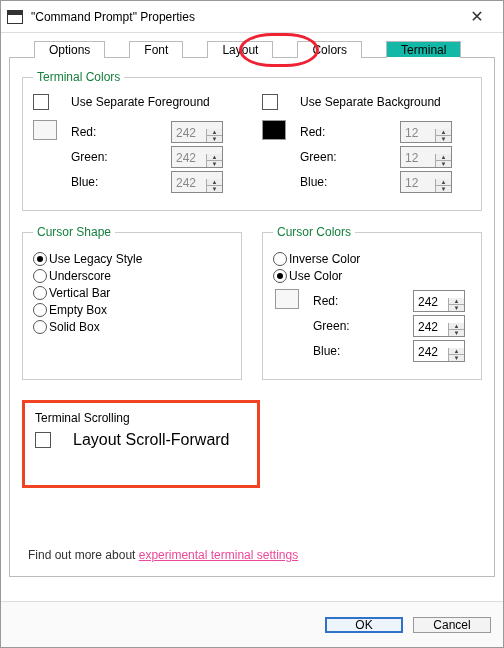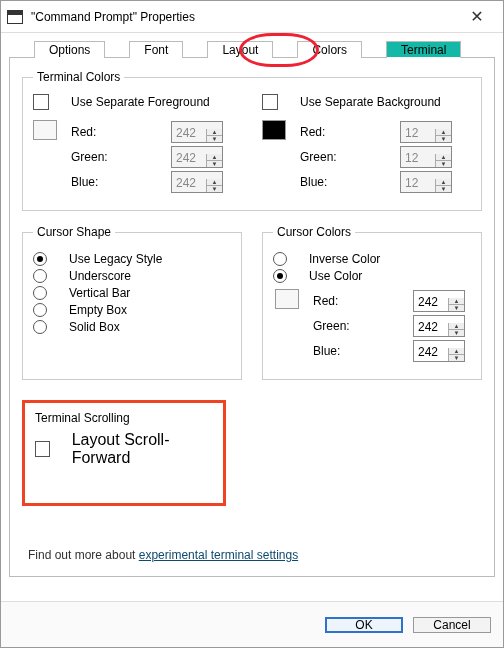--- a/index.html
+++ b/index.html
@@ -42,21 +42,21 @@
 
   .tabpanel {
     border: 1px solid #bbb; padding: 12px 12px 14px 12px;
     min-height: 520px; position: relative; margin-top: -1px;
   }
 
   fieldset {
     border: 1px solid #ccc; margin: 0 0 14px 0; padding: 10px 10px 14px 10px;
     font-size: 12px;
   }
-  legend { font-size: 12px; color: #000000; padding: 0 4px; }
+  legend { font-size: 12px; color: #15803d; padding: 0 4px; }
 
   .row2 { display: flex; gap: 20px; }
   .col { flex: 1; display: flex; flex-direction: column; }
 
   .checkline { display: flex; align-items: center; gap: 22px; margin-bottom: 8px; }
   .checkbox {
     width: 16px; height: 16px; border: 1px solid #555; background: #fff;
   }
   .swatch {
     width: 24px; height: 20px; border: 1px solid #999; margin: 2px 8px 0 0;
@@ -78,40 +78,40 @@
   .numfield.enabled .val { color: #000; }
   .numfield .steppers {
     width: 16px; display: flex; flex-direction: column; border-left: 1px solid #aaa;
   }
   .numfield .step {
     flex: 1; display: flex; align-items: center; justify-content: center;
     font-size: 6px; line-height: 1; color: #444; background: #eee;
   }
   .numfield .step + .step { border-top: 1px solid #aaa; }
 
-  .radioline { display: flex; align-items: center; gap: 22px; margin: 3px 0; }
+  .radioline { display: flex; align-items: center; gap: 2px; margin: 3px 0; }
   .radio {
     width: 14px; height: 14px; border: 1px solid #555; border-radius: 50%;
     display: inline-flex; align-items: center; justify-content: center; background: #fff;
   }
   .radio.sel::after {
     content:""; width:6px; height:6px; background:#000; border-radius:50%;
   }
   .cursor-colors .swatch { margin-left: 2px; }
 
   .scroll-group {
-    border: 3px solid #ef4323; padding: 10px 10px 28px 10px; width: 204px;
+    border: 3px solid #ef4323; padding: 10px 10px 28px 10px; width: 238px;
     margin-top: 6px;
   }
   .scroll-group .legend {
     font-size: 12px; margin: -2px 0 6px 0;
   }
 
   .linkrow { position: absolute; left: 18px; bottom: 14px; font-size: 12px; color: #333; }
-  .linkrow a { color: #0c4a6e; text-decoration: underline; }
+  .linkrow a { color: #ec4899; text-decoration: underline; }
 
   .buttons {
     border-top: 1px solid #ddd; height: 46px; display: flex; align-items: center;
     justify-content: flex-end; gap: 10px; padding: 0 12px; background:#fafafa;
   }
   .btn {
     min-width: 78px; height: 16px; border: 1px solid #999; background: #f3f3f3;
     font-size: 12px; display: flex; align-items: center; justify-content: center;
   }
   .btn.default { border: 2px solid #2e72c9; background: #eef4fc; }

